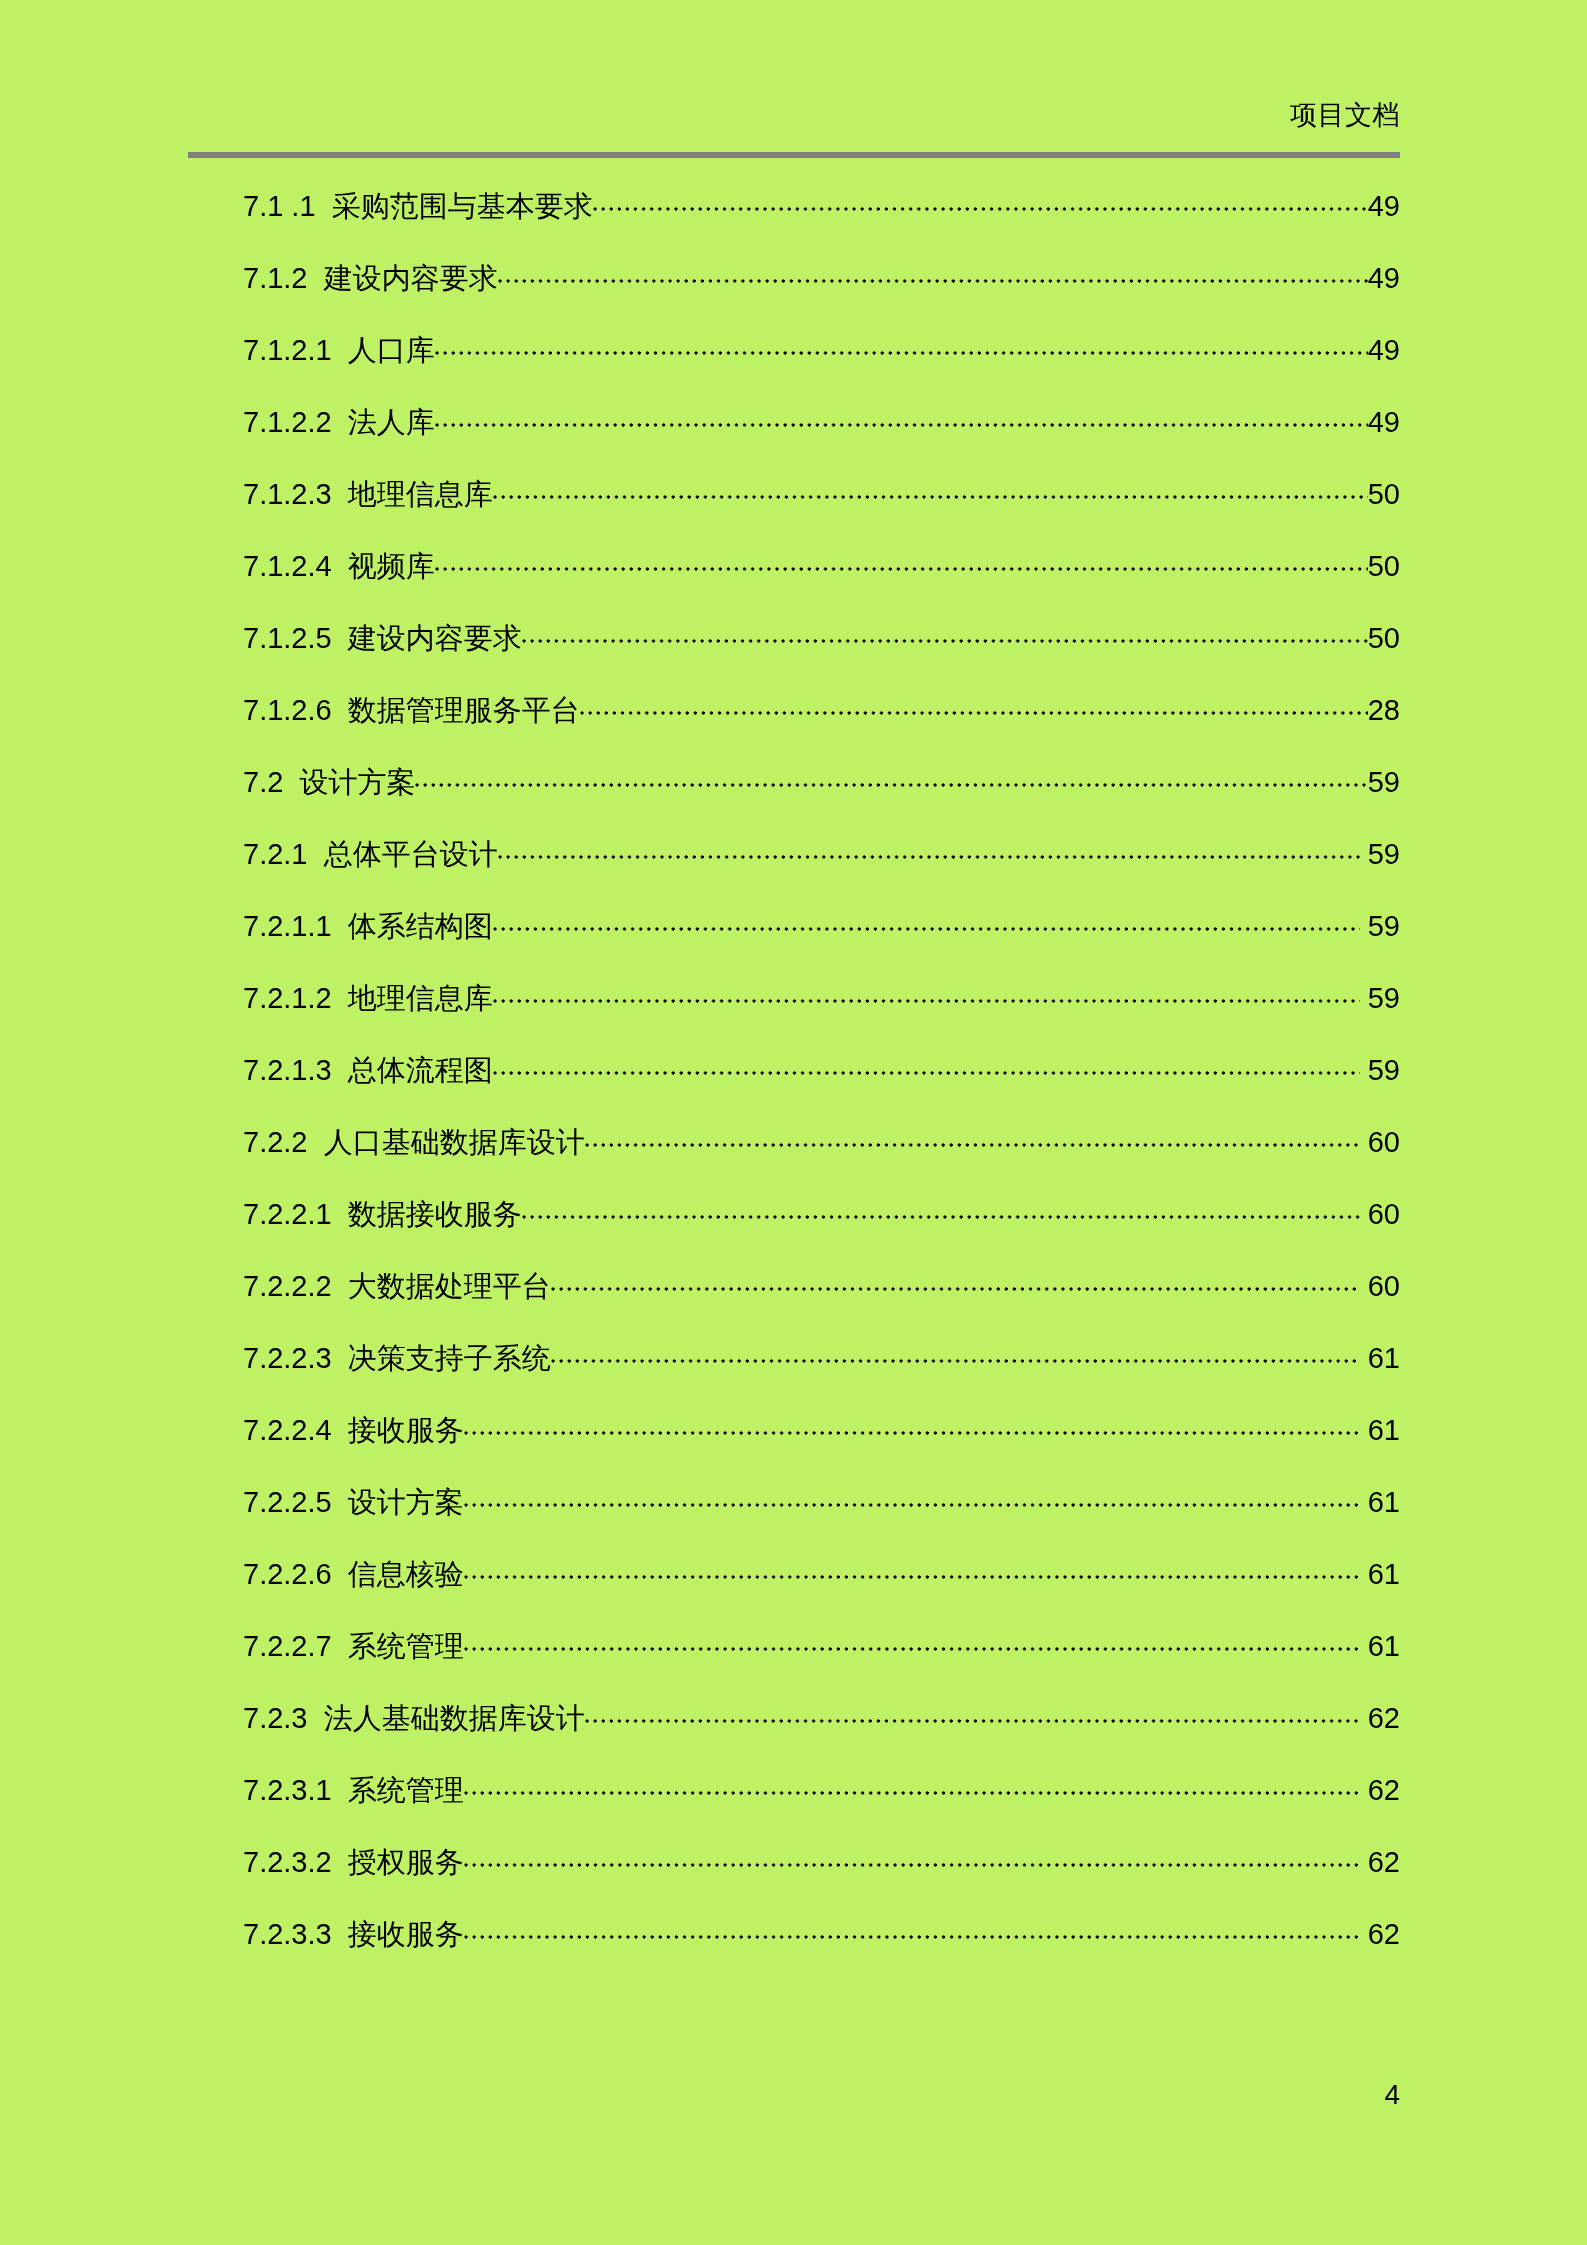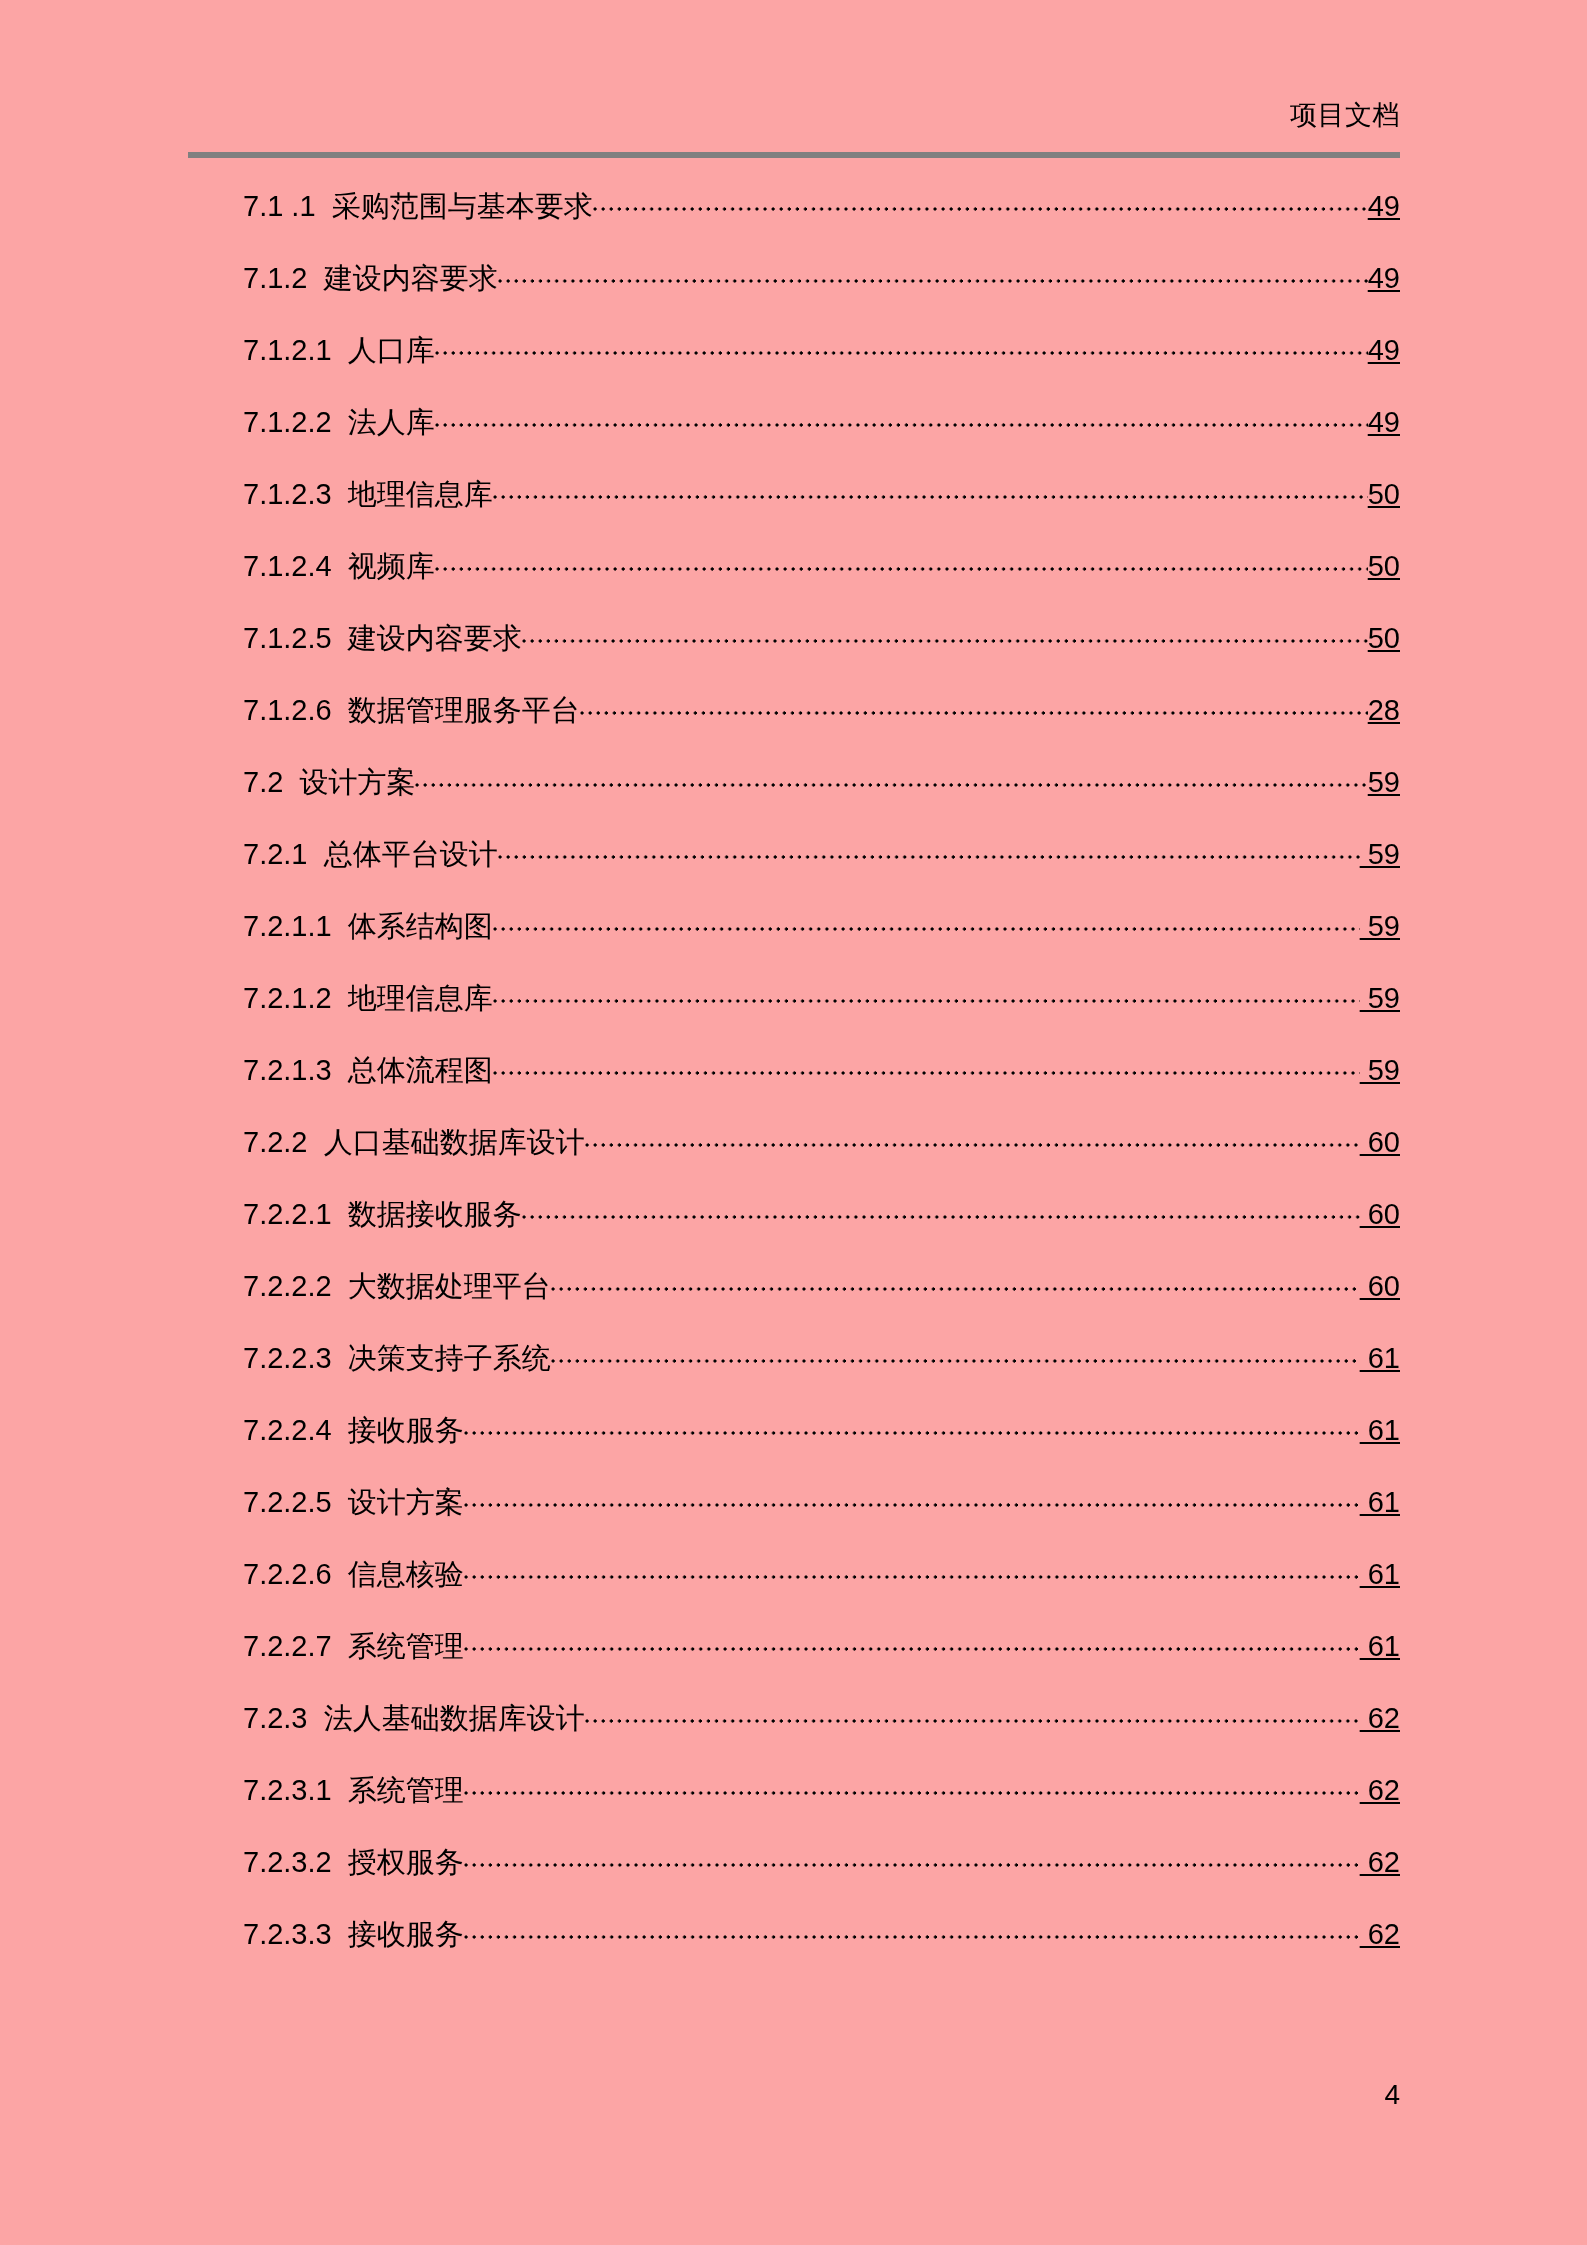--- a/index.html
+++ b/index.html
@@ -10,21 +10,21 @@
   }
   body {
     font-family: "Liberation Sans", "DejaVu Sans", sans-serif;
     color: #000000;
   }
 
   .page {
     position: relative;
     width: 1587px;
     height: 2245px;
-    background: #fca5a5;
+    background: #bef264;
     box-sizing: border-box;
     overflow: hidden;
   }
 
   
   .header {
     position: absolute;
     left: 188px;
     top: 98px;
     width: 1212px;
@@ -99,21 +99,20 @@
     background-repeat: repeat-x;
   }
 
   .toc-page {
     font-size: 29px;
     line-height: 40px;
     color: #000000;
     flex: 0 0 auto;
     white-space: pre;
     text-align: right;
-    text-decoration: underline;
   }
 
   
   .folio {
     position: absolute;
     left: 188px;
     top: 2078px;
     width: 1212px;
     text-align: right;
     font-size: 28px;

